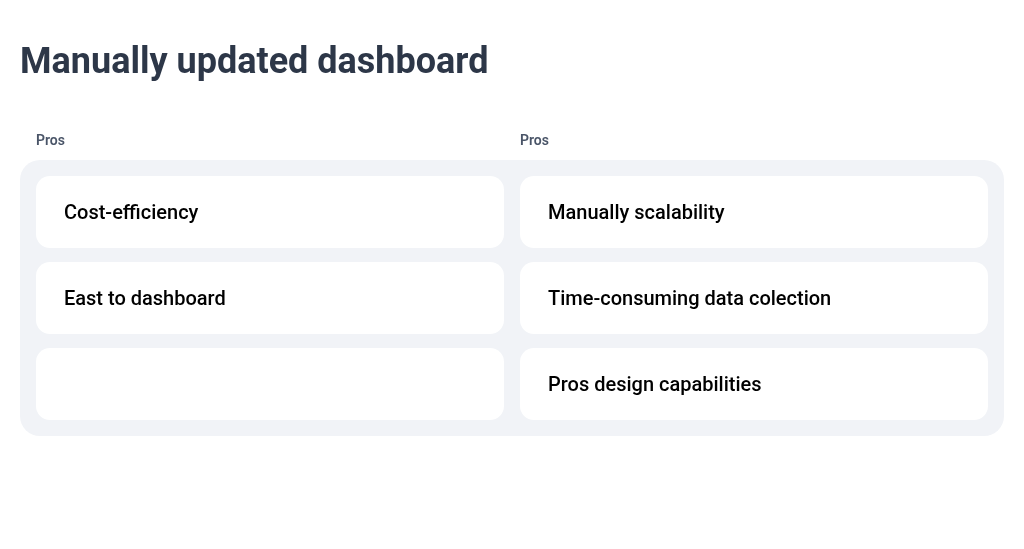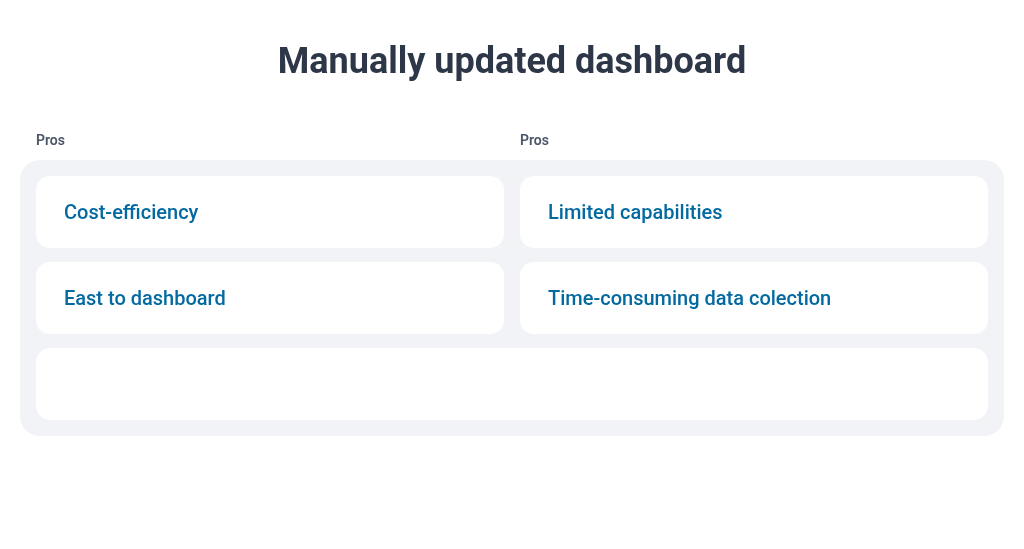--- a/index.html
+++ b/index.html
@@ -8,21 +8,21 @@
       box-sizing: border-box;
     }
     body {
       font-family: -apple-system, BlinkMacSystemFont, 'Segoe UI', Roboto, Helvetica, Arial, sans-serif;
       background: #ffffff;
       width: 1024px;
       height: 549px;
       padding: 40px 20px 20px 20px;
     }
     .title {
-      text-align: center;
+      text-align: left;
       font-size: 36px;
       font-weight: 700;
       color: #2d3748;
       margin-bottom: 50px;
     }
     .columns-header {
       display: flex;
       gap: 16px;
       padding: 0 16px;
       margin-bottom: 12px;
@@ -46,41 +46,42 @@
     .row:last-child {
       margin-bottom: 0;
     }
     .cell {
       flex: 1;
       background: #ffffff;
       border-radius: 14px;
       padding: 24px 28px;
       font-size: 20px;
       font-weight: 500;
-      color: #0369a1;
+      color: #000000;
       min-height: 72px;
       display: flex;
       align-items: center;
     }
   </style>
 </head>
 <body>
 
 <h1 class="title">Manually updated dashboard</h1>
 
 <div class="columns-header">
   <div class="column-label">Pros</div>
   <div class="column-label">Pros</div>
 </div>
 
 <div class="table-container">
   <div class="row">
     <div class="cell">Cost-efficiency</div>
-    <div class="cell">Limited capabilities</div>
+    <div class="cell">Manually scalability</div>
   </div>
   <div class="row">
     <div class="cell">East to dashboard</div>
     <div class="cell">Time-consuming data colection</div>
   </div>
   <div class="row">
     <div class="cell"></div>
+    <div class="cell">Pros design capabilities</div>
   </div>
 </div>
 
 </body></html>

